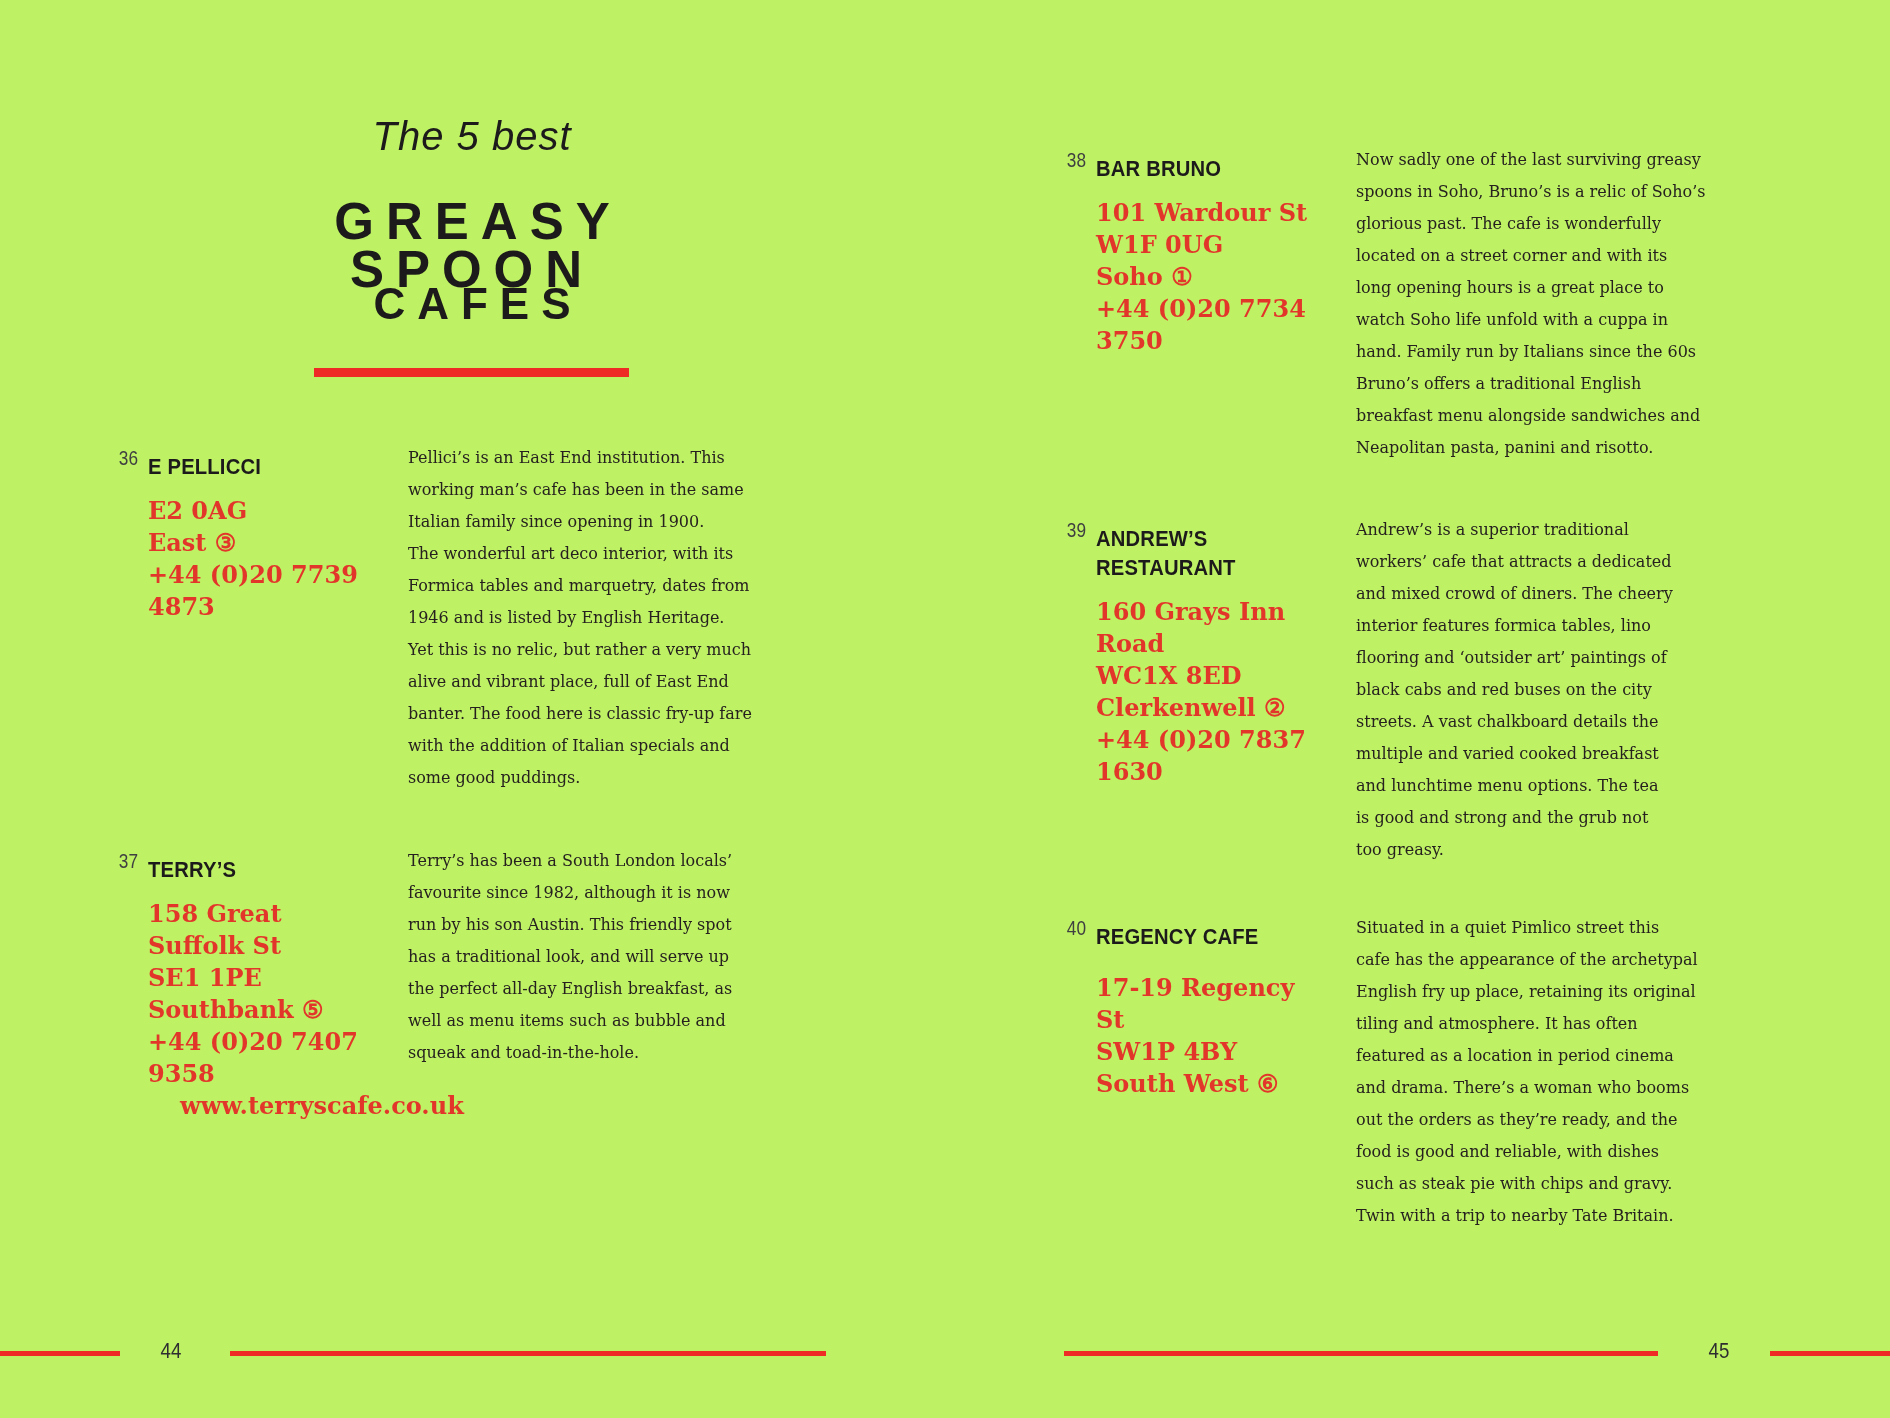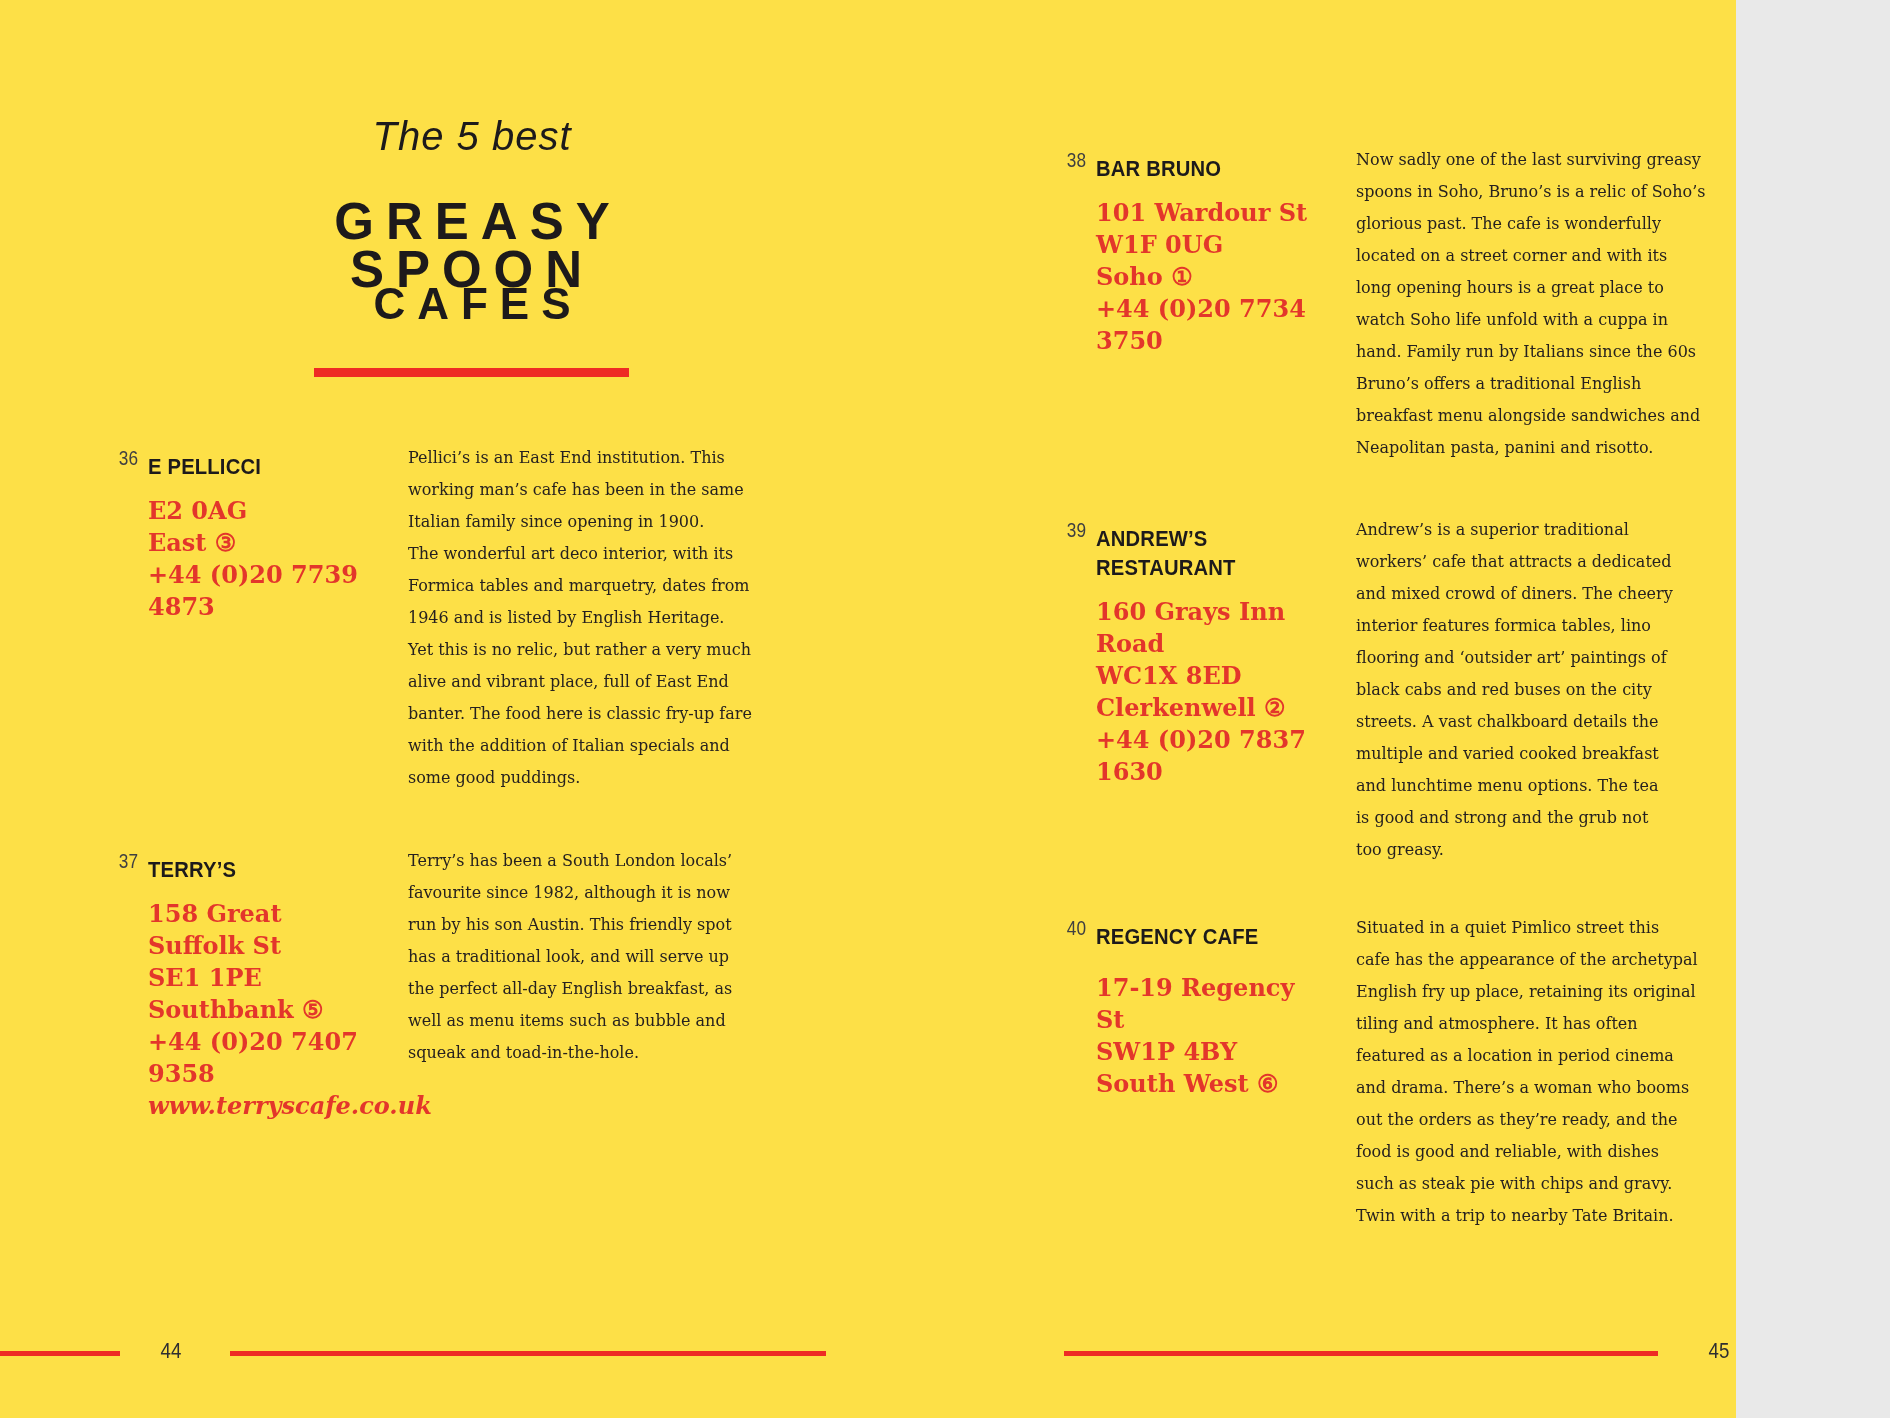--- a/index.html
+++ b/index.html
@@ -1,16 +1,16 @@
 <!DOCTYPE html>
 <html><head>
 <meta charset="utf-8">
 <style>
   html,body{margin:0;padding:0;background:#e9e9e9;}
-  #page{position:relative;width:1736px;height:1418px;background:#fde047;overflow:hidden;
+  #page{position:relative;width:1890px;height:1418px;background:#bef264;overflow:hidden;
         font-family:"DejaVu Serif",serif;color:#211d1e;}
   
   .title-block{position:absolute;left:232px;top:0;width:480px;text-align:center;}
   .eyebrow{position:absolute;left:0;top:112px;width:100%;
            font-family:"Liberation Sans",sans-serif;font-style:italic;font-weight:500;
            font-size:40px;line-height:48px;color:#1d1a1b;letter-spacing:1px;}
   .title1{position:absolute;left:0;top:198px;width:100%;
           font-family:"Liberation Sans",sans-serif;font-weight:700;font-size:51px;line-height:48px;
           letter-spacing:12px;text-indent:12px;color:#1d1a1b;}
   .title2{position:absolute;left:0;top:280px;width:100%;
@@ -21,21 +21,21 @@
   .entry{position:absolute;left:0;width:1890px;}
   .entry .num{position:absolute;top:1px;width:46px;text-align:right;
               font-family:"Liberation Sans",sans-serif;font-size:21px;line-height:24px;
               color:#3f3f41;transform:scaleX(.82);transform-origin:100% 0;}
   .entry .info{position:absolute;top:8px;width:218px;}
   .entry .name{font-family:"Liberation Sans",sans-serif;font-weight:700;font-size:21.5px;
                line-height:29px;letter-spacing:.2px;color:#1d1a1b;white-space:pre-line;
                transform:scaleX(.94);transform-origin:0 0;}
   .entry .addr{margin-top:13px;font-weight:700;font-size:24px;line-height:32px;}
   .entry .addr div{white-space:normal;}
-  .entry .website{font-style:italic;}
+  .entry .website{margin-left:32px;}
   .entry .body{position:absolute;top:-3px;width:356px;font-size:16px;line-height:32px;
                color:#26211f;white-space:pre-line;}
   .pg-left .num{left:92px;}   .pg-left .info{left:148px;}   .pg-left .body{left:408px;}
   .pg-right .num{left:1040px;}.pg-right .info{left:1096px;} .pg-right .body{left:1356px;}
   .e36{top:445px;} .e37{top:848px;} .e38{top:147px;} .e39{top:517px;} .e40{top:915px;}
   
   .rule{position:absolute;top:1351px;height:5px;}
   .rule.r1{left:0;width:120px;} .rule.r2{left:230px;width:596px;}
   .rule.r3{left:1064px;width:594px;} .rule.r4{left:1770px;width:120px;}
   .pagenum{position:absolute;top:1337px;width:66px;text-align:center;

